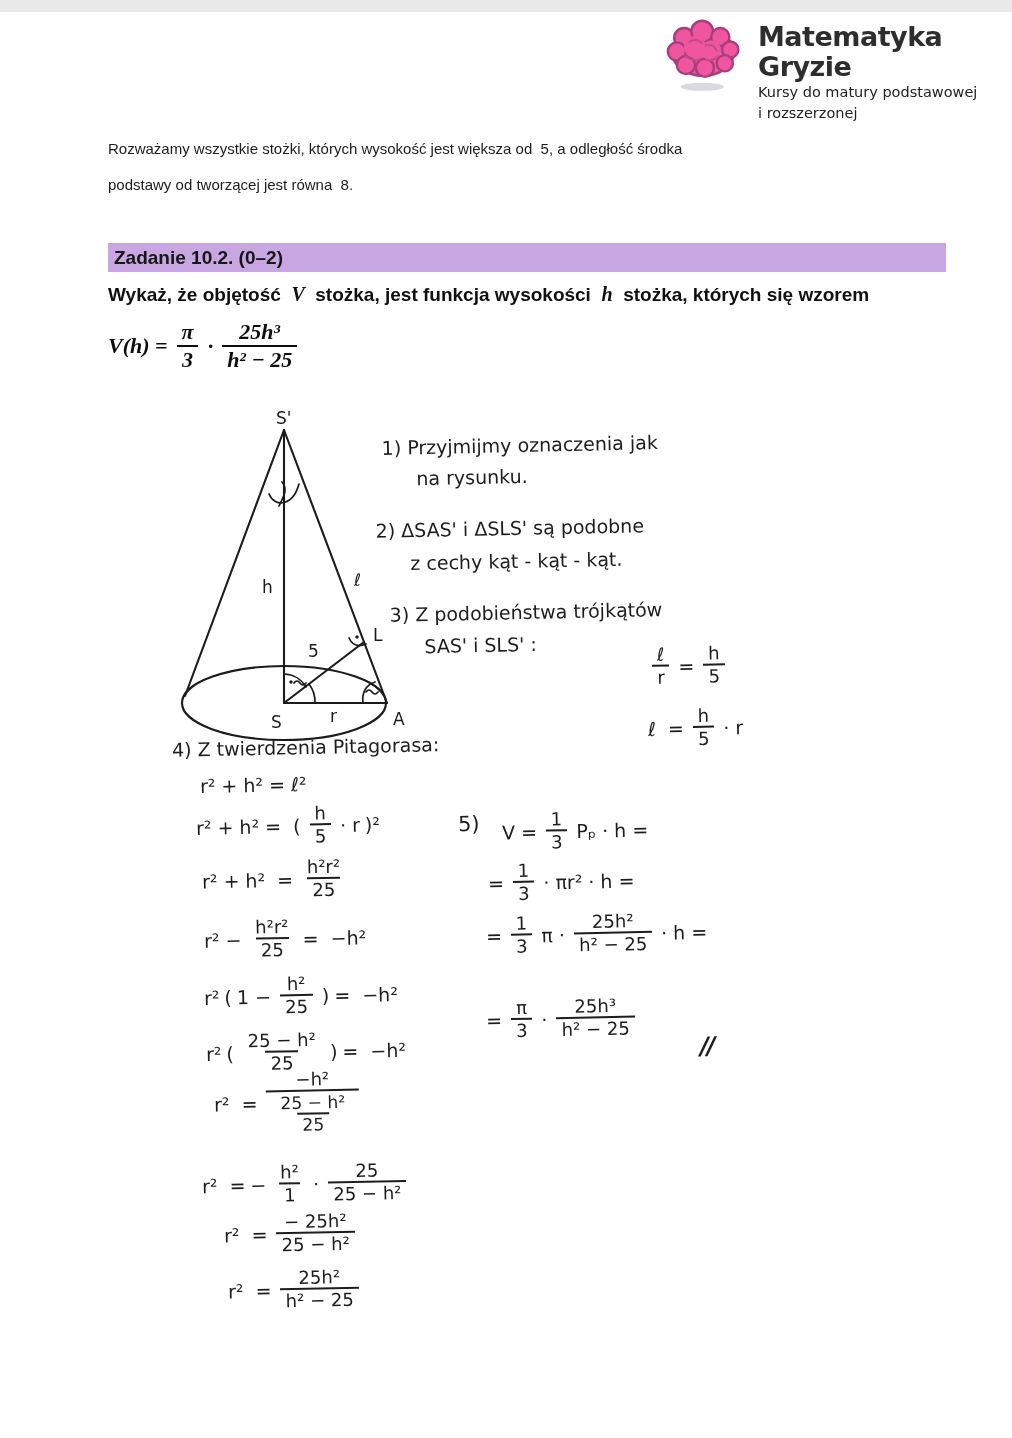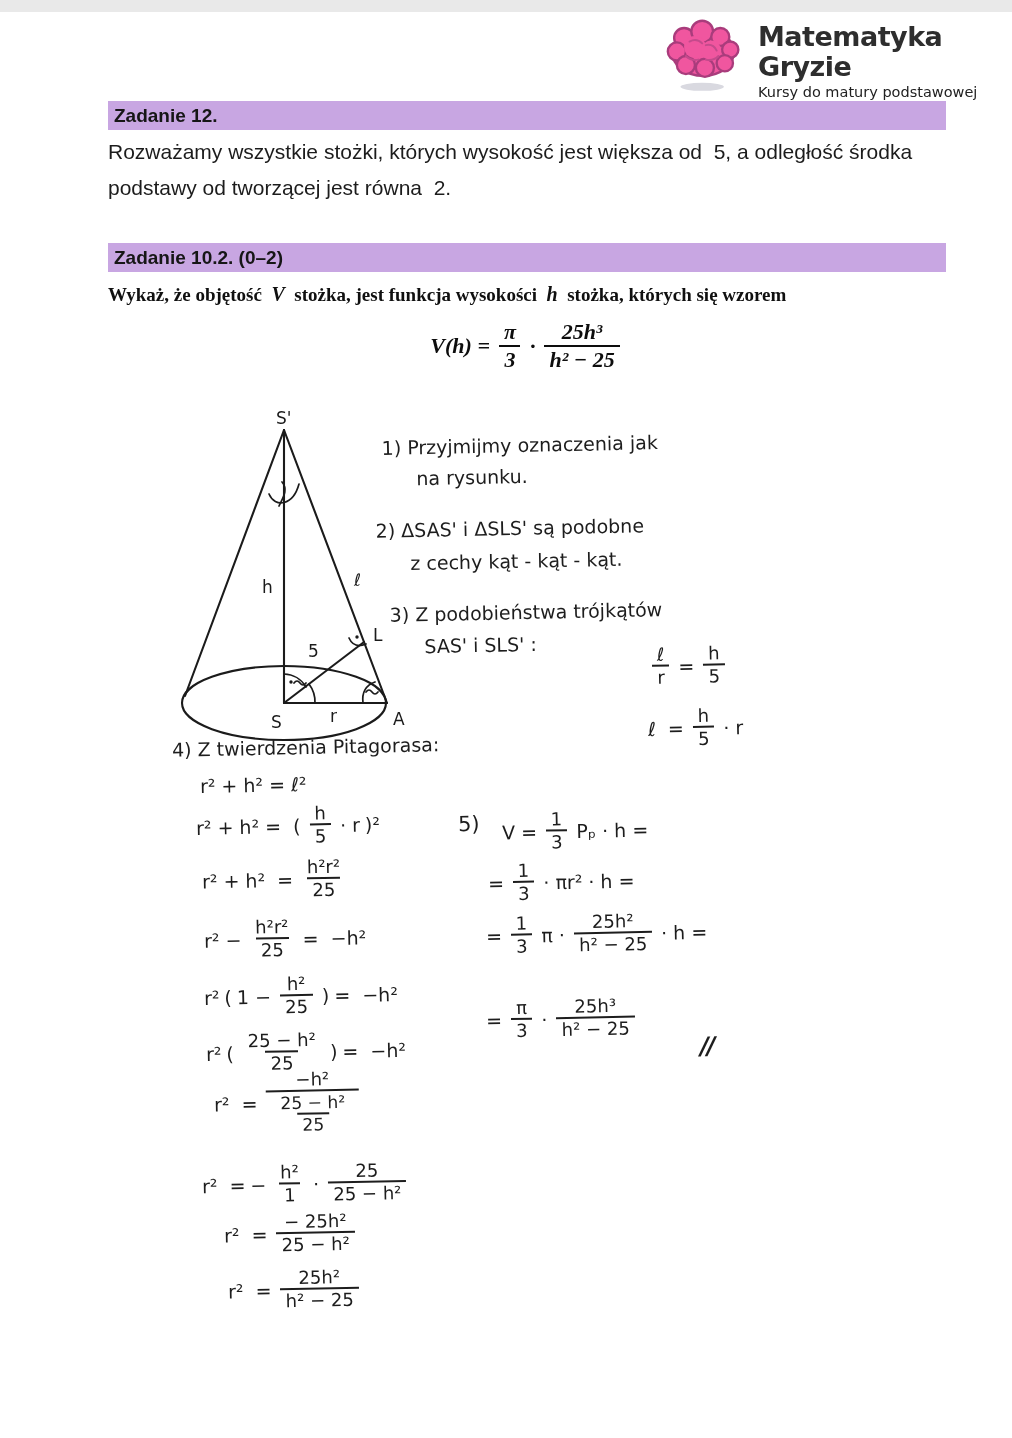--- a/index.html
+++ b/index.html
@@ -14,29 +14,29 @@
               letter-spacing:-0.5px;color:#2e2e2e;line-height:30px;}
   .logo-sub{font-family:"DejaVu Sans",sans-serif;font-weight:400;font-size:14.5px;
             color:#222;line-height:21px;}
 
   
   .band{position:absolute;left:108px;width:838px;height:29px;background:#c8a6e2;
         color:#161616;font-weight:700;font-size:19px;line-height:29px;
         padding-left:6px;box-sizing:border-box;}
   .band1{top:89px;}
   .band2{top:231px;}
-  .bodytext{position:absolute;left:108px;font-size:21px;color:#1c1c1c;white-space:pre;}
+  .bodytext{position:absolute;left:108px;font-size:15px;color:#1c1c1c;white-space:pre;}
   .bt1{top:128px;}
   .bt2{top:164px;}
   .prompt{position:absolute;left:108px;top:271px;font-size:19px;font-weight:700;color:#101010;}
-  .prompt .tk{white-space:pre;font-family:Liberation Serif, serif;}
+  .prompt .tk{white-space:pre;}
   .mvar{font-family:"Liberation Serif",serif;font-style:italic;font-size:20px;}
 
   .print-formula-wrap{position:absolute;left:108px;top:308px;width:838px;
-                      display:flex;justify-content:center;}
+                      display:flex;justify-content:flex-start;}
   .print-math{font-family:"Liberation Serif",serif;font-style:italic;font-weight:700;
               font-size:22px;color:#0d0d0d;}
   .print-math .frac .den{border-top:2.4px solid currentColor;}
 
   
   .eqline{display:flex;align-items:center;gap:5px;}
   .tk{white-space:pre;}
   .frac{display:inline-flex;flex-direction:column;align-items:center;margin:0 4px;line-height:1.12;}
   .frac .num{padding:0 5px;}
   .frac .den{border-top:2px solid currentColor;padding:1px 5px 0;}
@@ -108,23 +108,22 @@
         </g>
       </svg>
     </div>
     <div class="logo-text">
       <div class="logo-title">Matematyka Gryzie</div>
       <div class="logo-sub">Kursy do matury podstawowej</div>
       <div class="logo-sub">i rozszerzonej</div>
     </div>
   </header>
 
-  <div class="band band1">Zadanie 12.</div>
   <div class="bodytext bt1">Rozważamy wszystkie stożki, których wysokość jest większa od  5, a odległość środka</div>
-  <div class="bodytext bt2">podstawy od tworzącej jest równa  2.</div>
+  <div class="bodytext bt2">podstawy od tworzącej jest równa  8.</div>
 
   <div class="band band2">Zadanie 10.2. (0–2)</div>
   <div class="prompt">
     <span class="tk">Wykaż, że objętość  </span><span class="tk mvar">V</span><span class="tk">  stożka, jest funkcja wysokości  </span><span class="tk mvar">h</span><span class="tk">  stożka, których się wzorem</span>
   </div>
   <div class="print-formula-wrap">
     <div class="eqline print-math">
         <span class="tk">V(h) =</span>
         <span class="frac">
           <span class="num">π</span>

